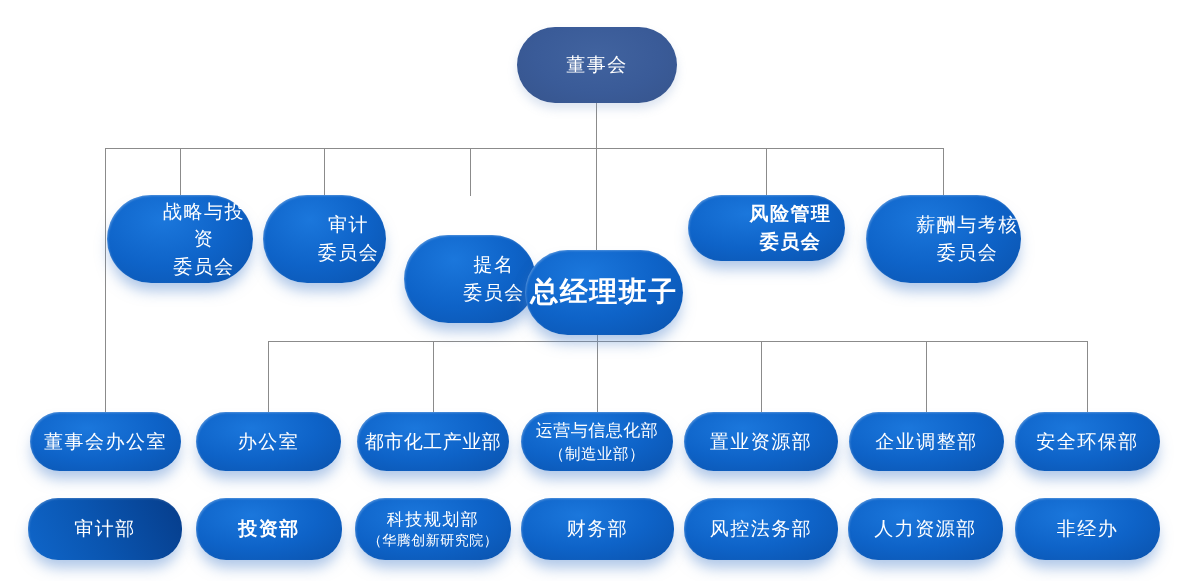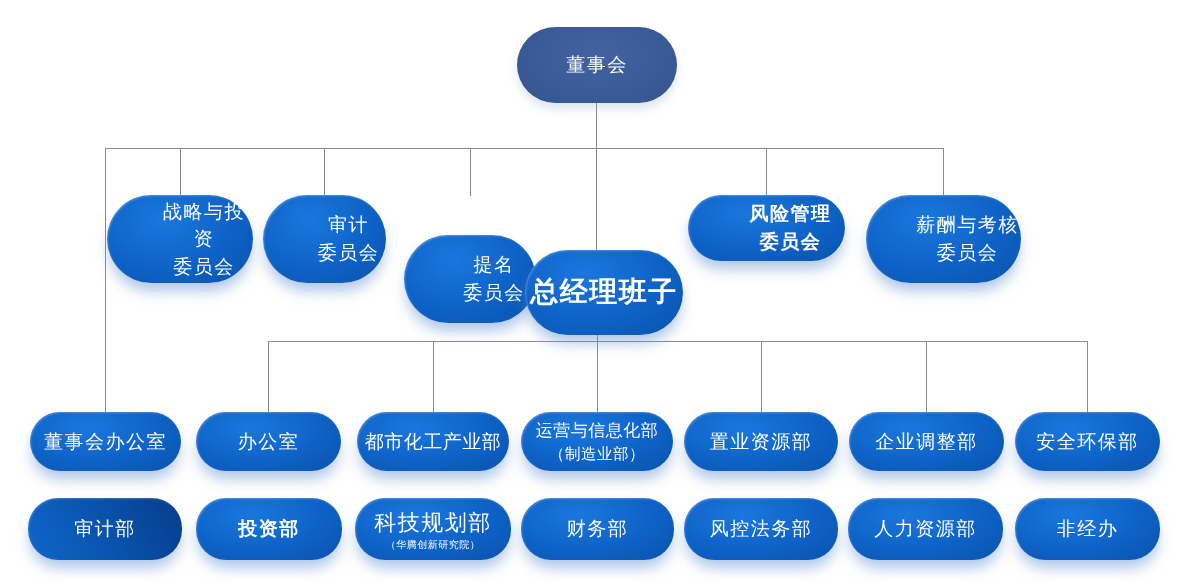--- a/index.html
+++ b/index.html
@@ -125,22 +125,22 @@
     <span class="main">安全环保部</span>
   </div>
 
   <div class="node audit dept" style="left:28px;top:498px;width:154px;height:62px;">
     <span class="main">审计部</span>
   </div>
   <div class="node blue dept" style="left:196px;top:498px;width:146px;height:62px;font-weight:bold;">
     <span class="main">投资部</span>
   </div>
   <div class="node blue dept" style="left:355px;top:498px;width:156px;height:62px;">
-    <span class="main" style="font-size:22px;text-align:center;">科技规划部</span>
-    <span class="sub" style="font-size:10px;">（华腾创新研究院）</span>
+    <span class="main" style="font-size:17px;text-align:center;">科技规划部</span>
+    <span class="sub" style="font-size:14px;">（华腾创新研究院）</span>
   </div>
   <div class="node blue dept" style="left:521px;top:498px;width:153px;height:62px;">
     <span class="main">财务部</span>
   </div>
   <div class="node blue dept" style="left:848px;top:498px;width:155px;height:62px;">
     <span class="main">人力资源部</span>
   </div>
   <div class="node blue dept" style="left:684px;top:498px;width:154px;height:62px;">
     <span class="main">风控法务部</span>
   </div>

